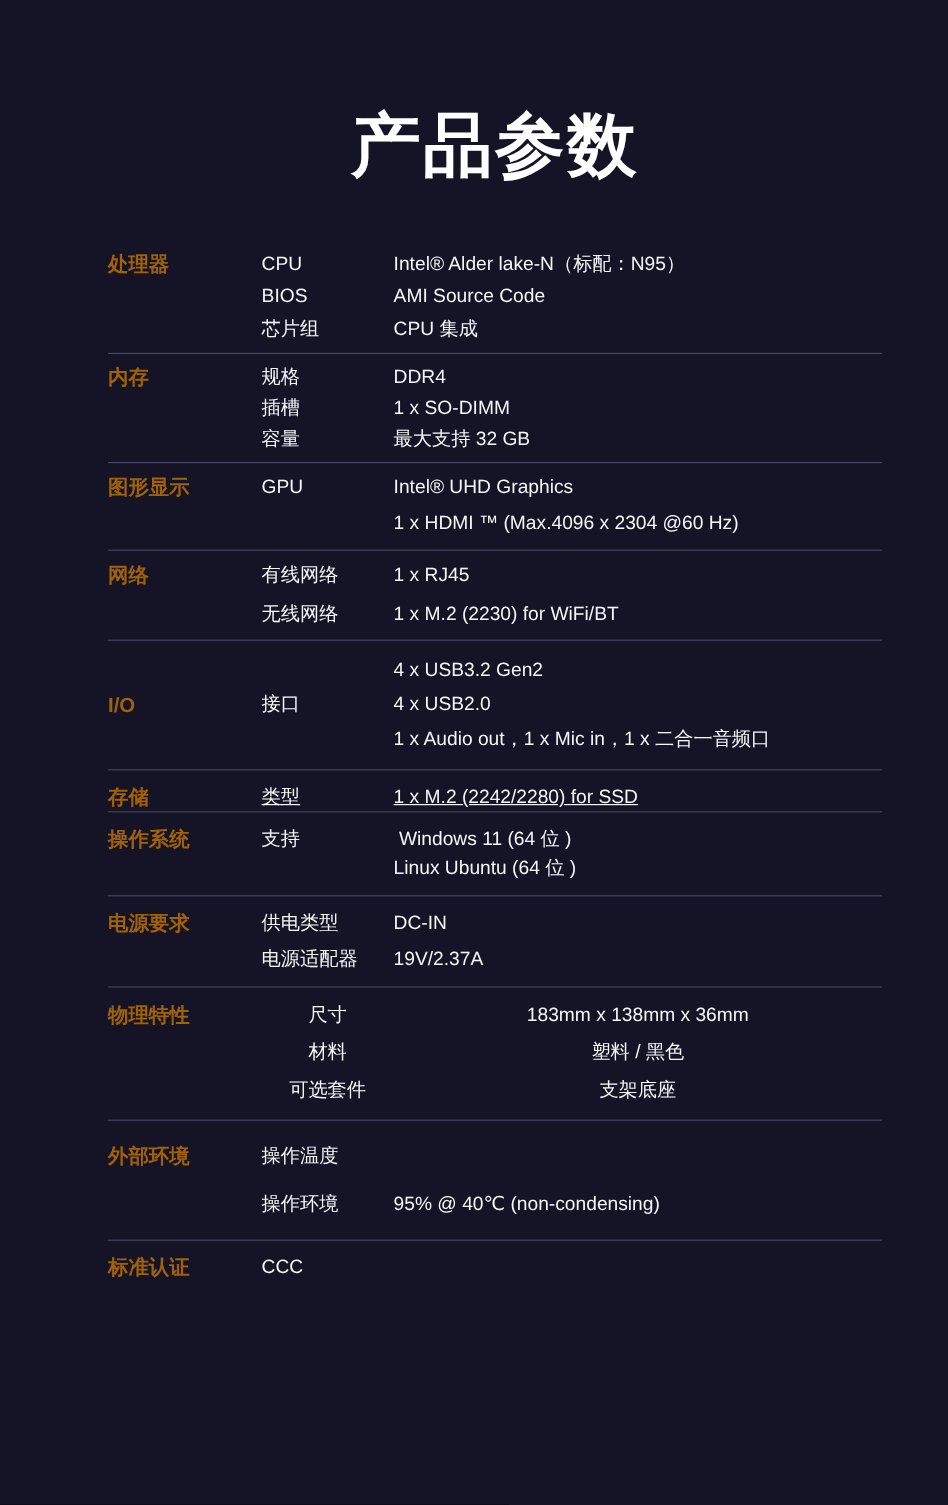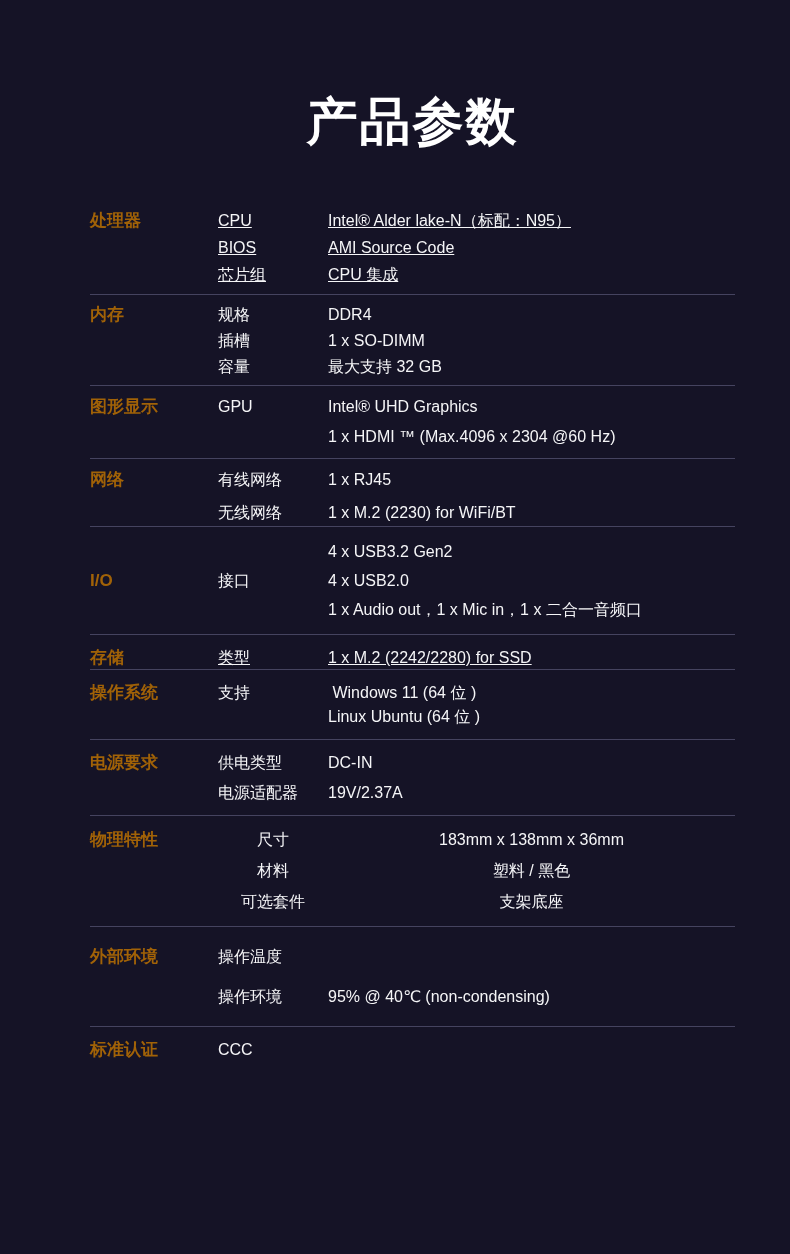--- a/index.html
+++ b/index.html
@@ -15,21 +15,21 @@
     font-family: "Liberation Sans", "DejaVu Sans", sans-serif;
     overflow: hidden;
   }
   .title {
     margin: 0;
     padding-top: 97px;
     width: 735px;            
     margin-left: 90px;
     width: 645px;
     text-align: center;
-    font-size: 51px;
+    font-size: 58px;
     line-height: 50px;
     font-weight: 700;
     letter-spacing: 2px;
     color: var(--title-color, #ffffff);
   }
   .spec-table {
     width: 645px;
     margin: 57px 0 0 90px;
   }
   .section {
@@ -66,21 +66,21 @@
   }
 </style>
 </head>
 <body>
 
 <div class="page" style="--page-bg: #151326; --divider-color: #45435f; --text-color: #f5f5f7; --title-color: #ffffff;">
   <h1 class="title">产品参数</h1>
   <div class="spec-table" id="spec-table">
       <div class="section" style="padding-top: 6px; padding-bottom: 8px;">
         <div class="cat">处理器</div>
-        <div class="rows" style="row-gap: 5px; text-decoration: underline;">
+        <div class="rows" style="row-gap: 5px;">
           <div class="row">
             <div class="label">CPU</div>
             <div class="value">Intel® Alder lake-N（标配：N95）</div>
           </div>
           <div class="row">
             <div class="label">BIOS</div>
             <div class="value">AMI Source Code</div>
           </div>
           <div class="row">
             <div class="label">芯片组</div>
@@ -111,21 +111,21 @@
           <div class="row">
             <div class="label">GPU</div>
             <div class="value">Intel® UHD Graphics</div>
           </div>
           <div class="row">
             <div class="label"></div>
             <div class="value">1 x HDMI ™ (Max.4096 x 2304 @60 Hz)</div>
           </div>
         </div>
       </div>
-      <div class="section" style="padding-top: 10px; padding-bottom: 2px;">
+      <div class="section" style="padding-top: 10px; padding-bottom: 9px;">
         <div class="cat">网络</div>
         <div class="rows" style="row-gap: 11px;">
           <div class="row">
             <div class="label">有线网络</div>
             <div class="value">1 x RJ45</div>
           </div>
           <div class="row">
             <div class="label">无线网络</div>
             <div class="value">1 x M.2 (2230) for WiFi/BT</div>
           </div>

